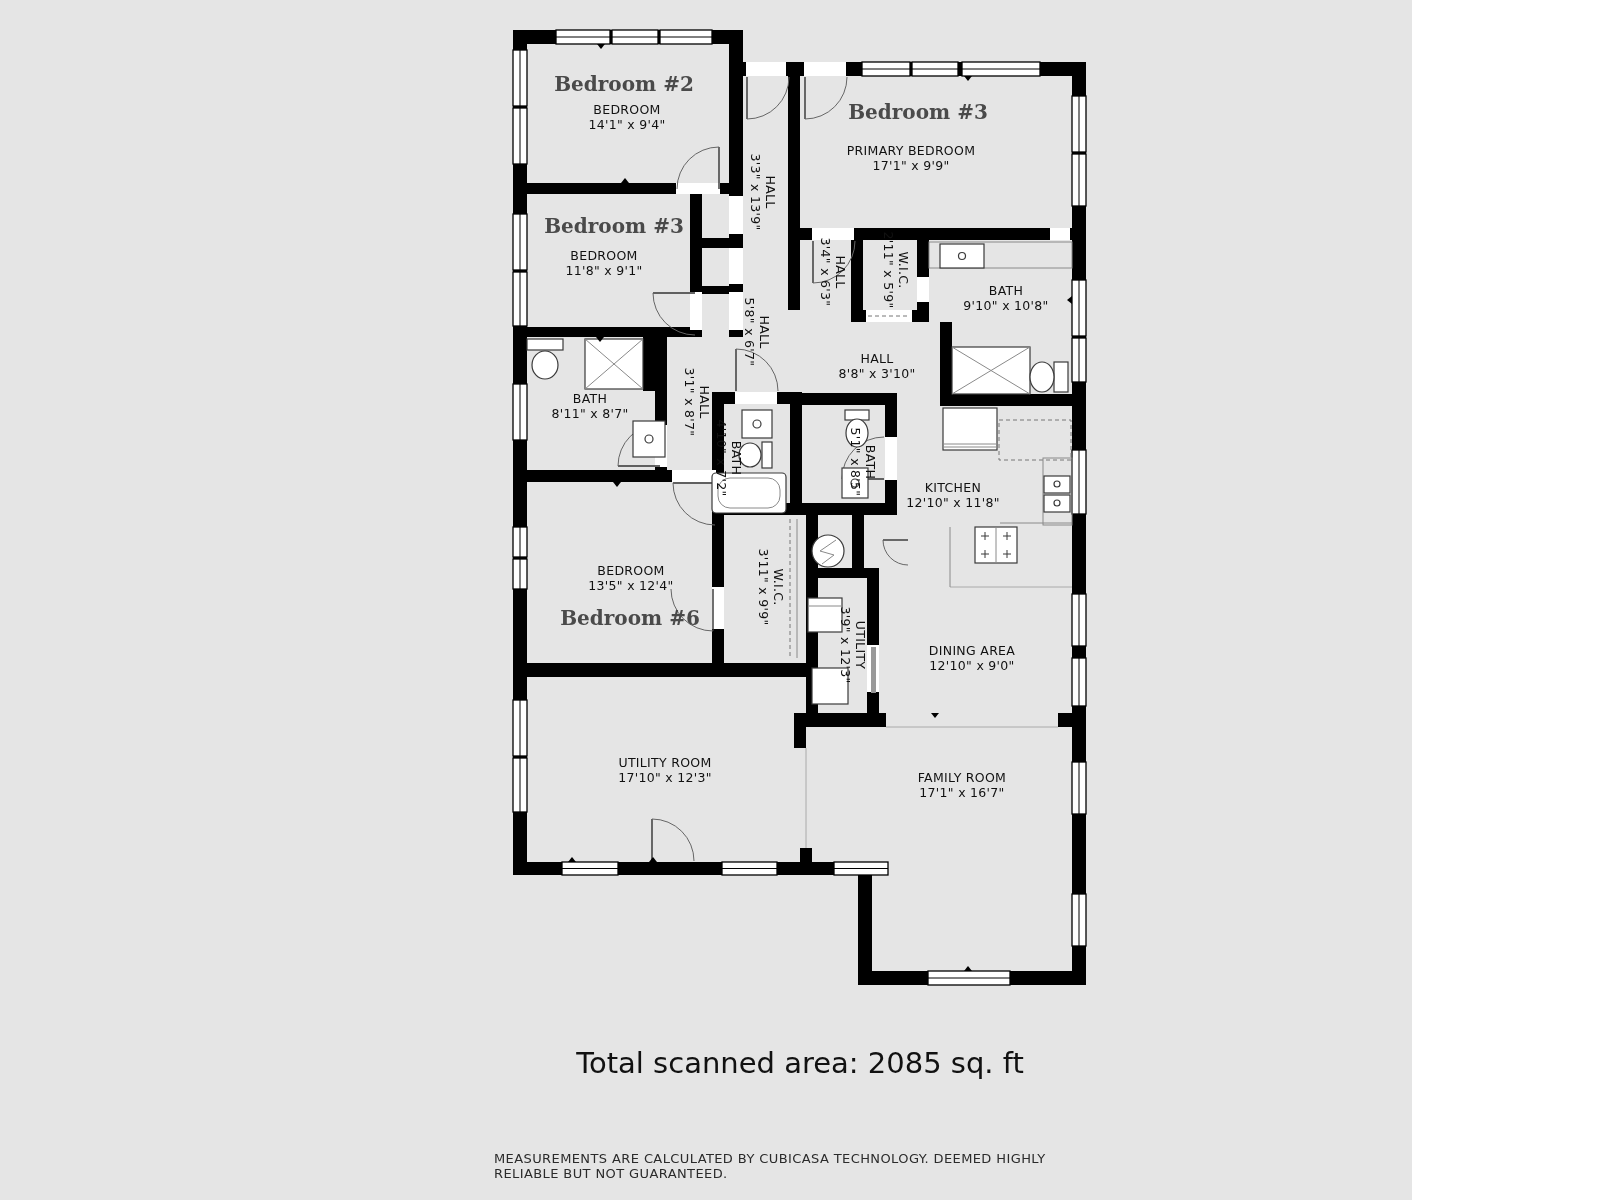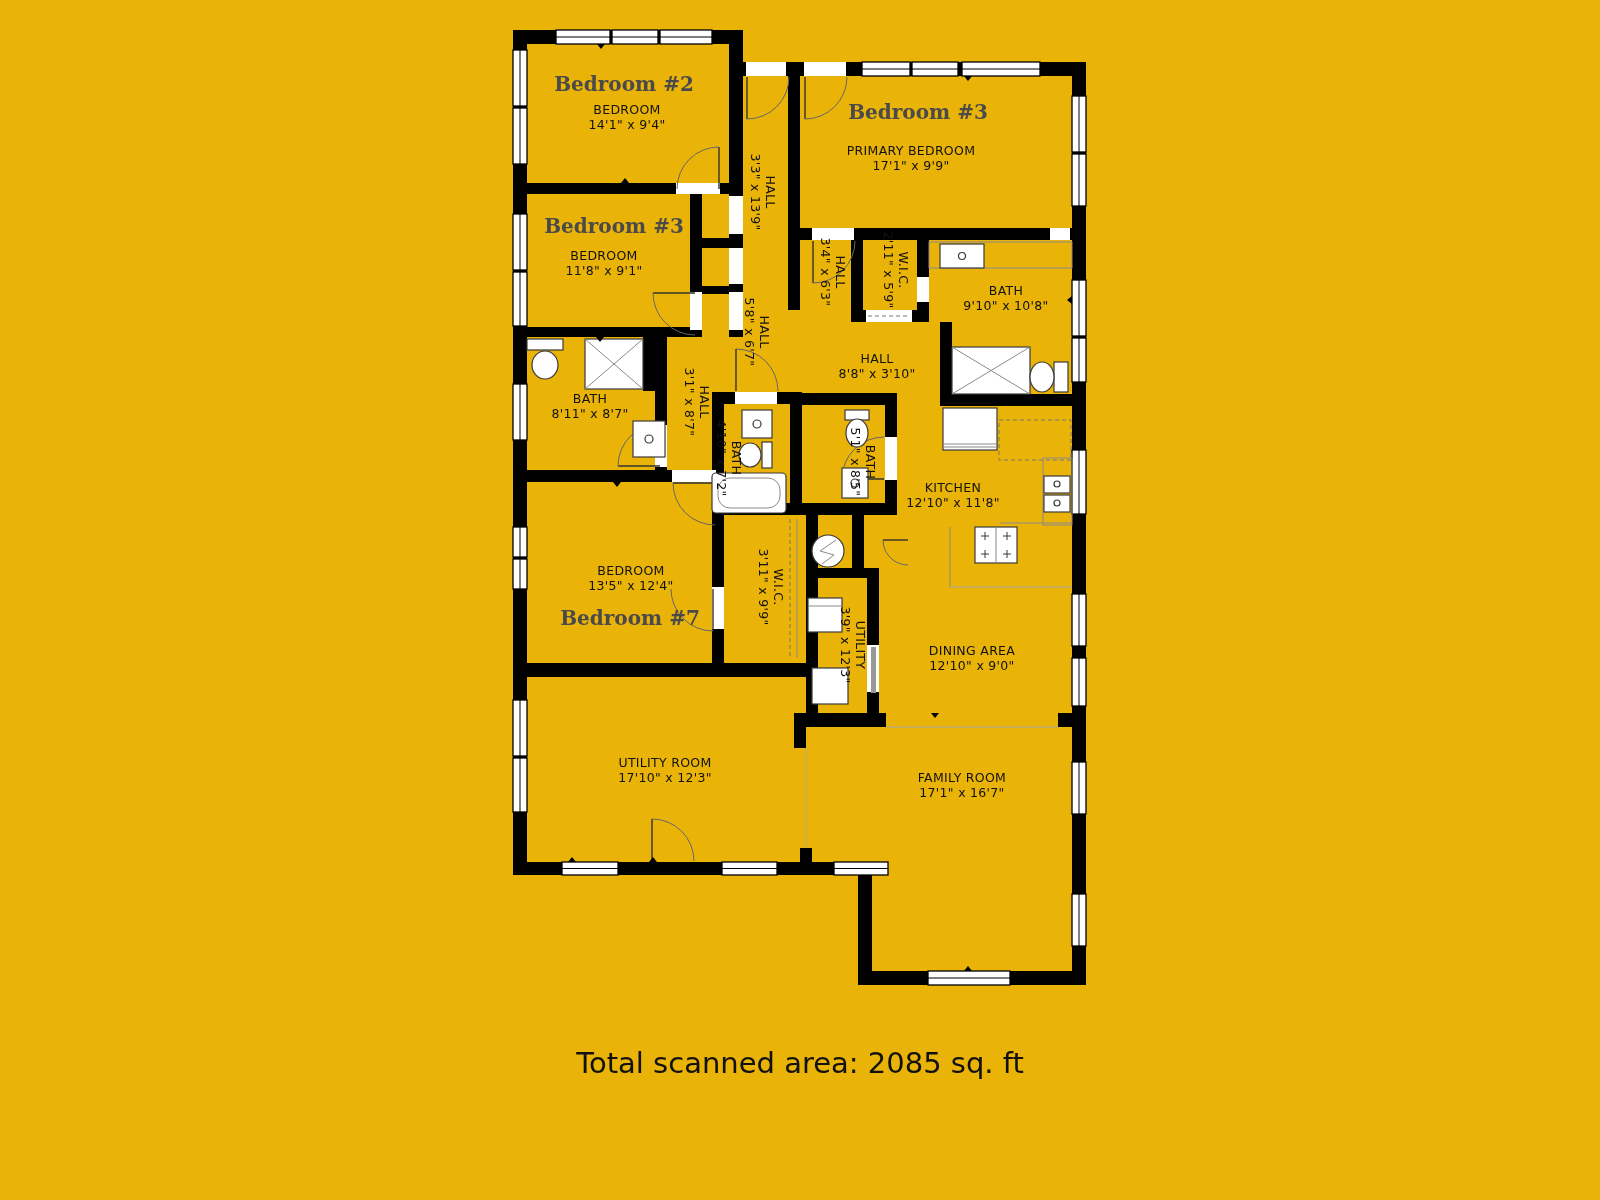--- a/index.html
+++ b/index.html
@@ -1,16 +1,16 @@
 <!DOCTYPE html>
 <html><head>
 <meta charset="utf-8">
 <style>
   html,body{margin:0;padding:0;background:#fff;}
-  .canvas{position:relative;width:1600px;height:1200px;background:#eab308;overflow:hidden;
+  .canvas{position:relative;width:1412px;height:1200px;background:#e5e5e5;overflow:hidden;
           font-family:"DejaVu Sans","Liberation Sans",sans-serif;}
   svg{position:absolute;left:0;top:0;}
   .lbl{position:absolute;transform:translate(-50%,-50%);text-align:center;white-space:nowrap;color:#111;}
   .caps{font-size:12.5px;line-height:15px;letter-spacing:0.3px;}
   .serif{font-family:"DejaVu Serif","Liberation Serif",serif;font-weight:bold;font-size:20px;color:#4a4a4a;}
   .vert{transform:translate(-50%,-50%) rotate(90deg);}
   .footer-total{position:absolute;left:800px;top:1063px;transform:translate(-50%,-50%);
                 font-size:29px;color:#111;}
   .footer-disclaimer{position:absolute;left:800px;top:1166px;transform:translate(-50%,-50%);
                      font-size:13px;color:#2b2b2b;letter-spacing:0.4px;}
@@ -258,21 +258,21 @@
         <polygon points="1072,296 1072,304 1067,300" fill="#000"></polygon>
         <polygon points="931,713 939,713 935,718" fill="#000"></polygon>
         <polygon points="964,971 972,971 968,966" fill="#000"></polygon>
         <polygon points="568,862 576,862 572,857" fill="#000"></polygon>
       </g>
   </svg>
 
   <div class="lbl serif" style="left:624px;top:84px">Bedroom #2</div>
   <div class="lbl serif" style="left:918px;top:112px">Bedroom #3</div>
   <div class="lbl serif" style="left:614px;top:226px">Bedroom #3</div>
-  <div class="lbl serif" style="left:630px;top:618px">Bedroom #7</div>
+  <div class="lbl serif" style="left:630px;top:618px">Bedroom #6</div>
 
   <div class="lbl caps" style="left:627px;top:117px">
       <div>BEDROOM</div>
       <div>14'1" x 9'4"</div>
     </div>
   <div class="lbl caps" style="left:911px;top:158px">
       <div>PRIMARY BEDROOM</div>
       <div>17'1" x 9'9"</div>
     </div>
   <div class="lbl caps" style="left:604px;top:263px">
@@ -343,13 +343,14 @@
   <div class="lbl caps vert" style="left:771px;top:587px">
       <div>W.I.C.</div>
       <div>3'11" x 9'9"</div>
     </div>
   <div class="lbl caps vert" style="left:853px;top:645px">
       <div>UTILITY</div>
       <div>3'9" x 12'3"</div>
     </div>
 
   <div class="footer-total">Total scanned area: 2085 sq. ft</div>
+  <div class="footer-disclaimer">MEASUREMENTS ARE CALCULATED BY CUBICASA TECHNOLOGY. DEEMED HIGHLY RELIABLE BUT NOT GUARANTEED.</div>
 </div>
 
 </body></html>

